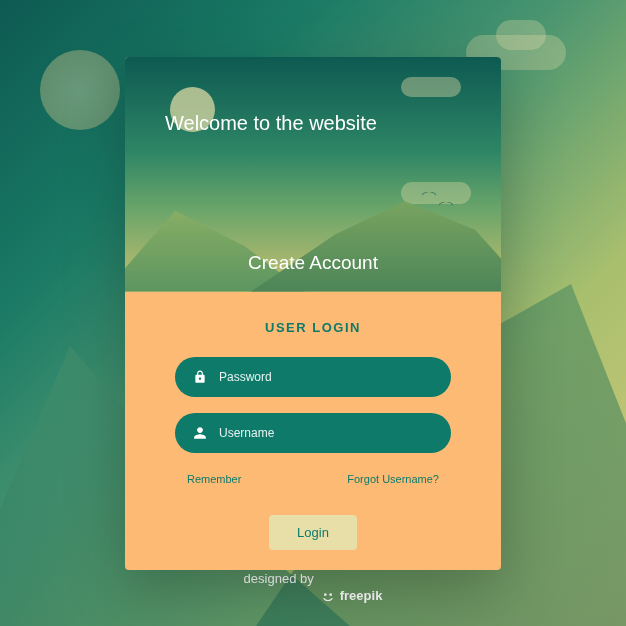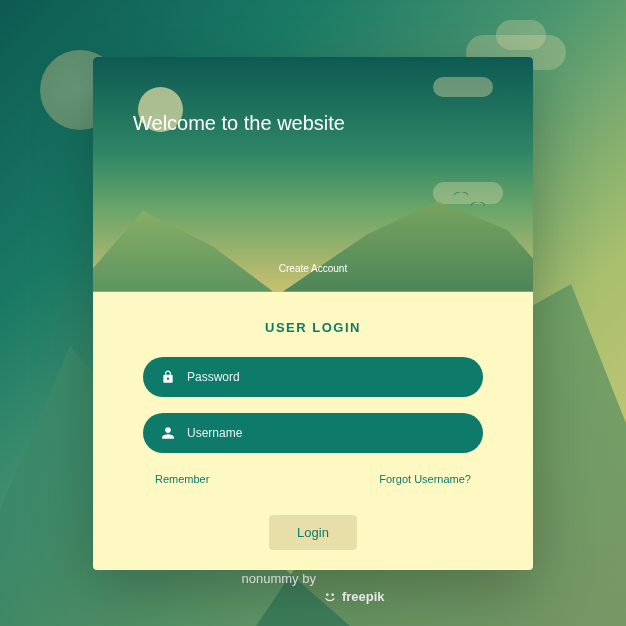--- a/index.html
+++ b/index.html
@@ -61,22 +61,22 @@
       position: absolute;
       top: -15px;
       left: 30px;
       width: 50px;
       height: 30px;
       background: rgba(232, 223, 168, 0.3);
       border-radius: 50px;
     }
     
     .card {
-      width: 440px;
-      background: #fef9c3;
+      width: 376px;
+      background: #fdba74;
       border-radius: 4px;
       box-shadow: 0 20px 60px rgba(0,0,0,0.25);
       overflow: hidden;
       position: relative;
       z-index: 10;
     }
     
     .card-hero {
       height: 235px;
       background: linear-gradient(to bottom, #0d5a52 0%, #2d8565 40%, #6ba56a 65%, #c8c070 100%);
@@ -184,21 +184,21 @@
       z-index: 2;
     }
     
     .create-account {
       position: absolute;
       bottom: 18px;
       left: 0;
       right: 0;
       text-align: center;
       color: #ffffff;
-      font-size: 10px;
+      font-size: 19px;
       font-weight: 400;
       z-index: 3;
       cursor: pointer;
     }
     
     .card-body {
       padding: 28px 50px 20px;
       text-align: center;
     }
     
@@ -275,21 +275,21 @@
       font-size: 13px;
       z-index: 5;
       display: flex;
       align-items: center;
       justify-content: center;
       gap: 6px;
     }
     
     .freepik-logo {
       display: inline-flex;
-      align-items: center;
+      align-items: flex-start;
       gap: 4px;
       font-weight: 600;
       margin-top: 36px;
     }
     .freepik-icon {
       width: 16px;
       height: 16px;
     }
   </style>
 </head>
@@ -339,21 +339,21 @@
     <div class="form-links">
       <span class="form-link">Remember</span>
       <span class="form-link">Forgot Username?</span>
     </div>
     
     <button class="login-btn">Login</button>
   </div>
 </div>
 
 <div class="footer-credit">
-  <span>nonummy by</span>
+  <span>designed by</span>
   <span class="freepik-logo">
     <svg class="freepik-icon" viewBox="0 0 24 24" fill="#ffffff">
         <circle cx="8" cy="10" r="2"></circle>
         <circle cx="16" cy="10" r="2"></circle>
         <path d="M6 16c0 0 2 3 6 3s6-3 6-3" stroke="#ffffff" stroke-width="2" fill="none" stroke-linecap="round"></path>
       </svg>
     <span>freepik</span>
   </span>
 </div>
 

